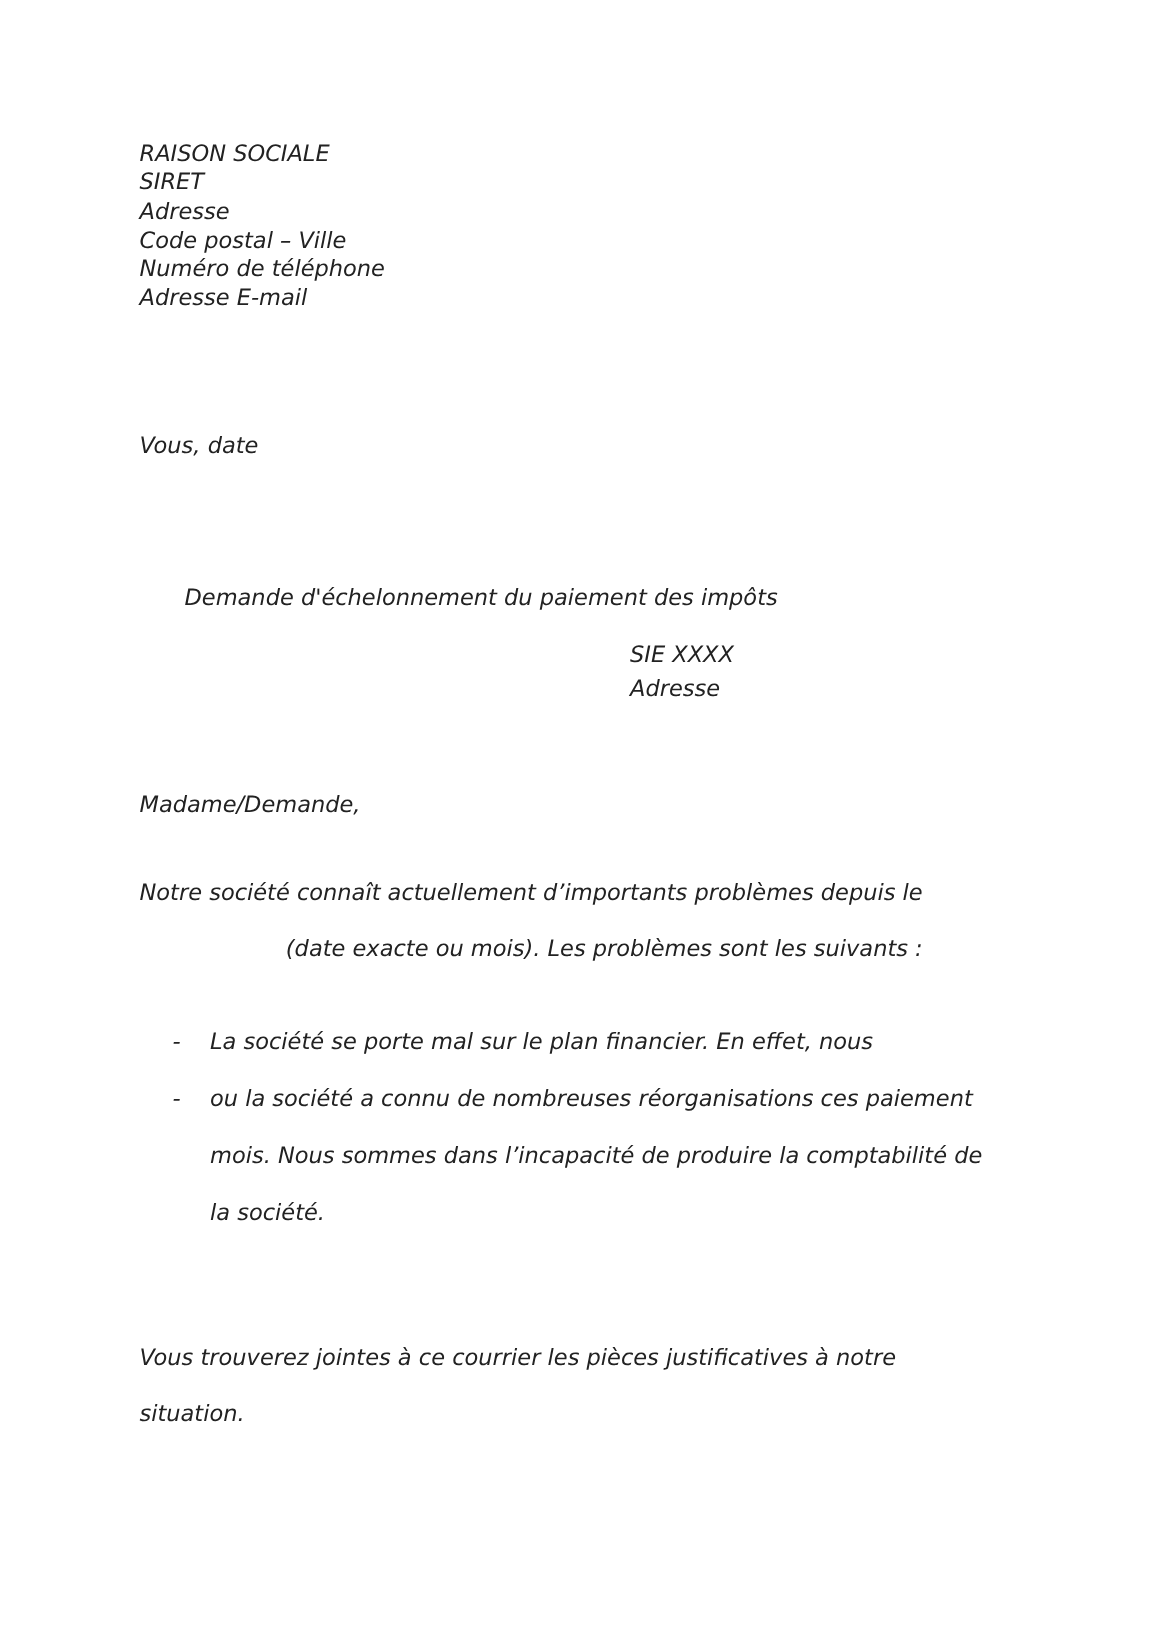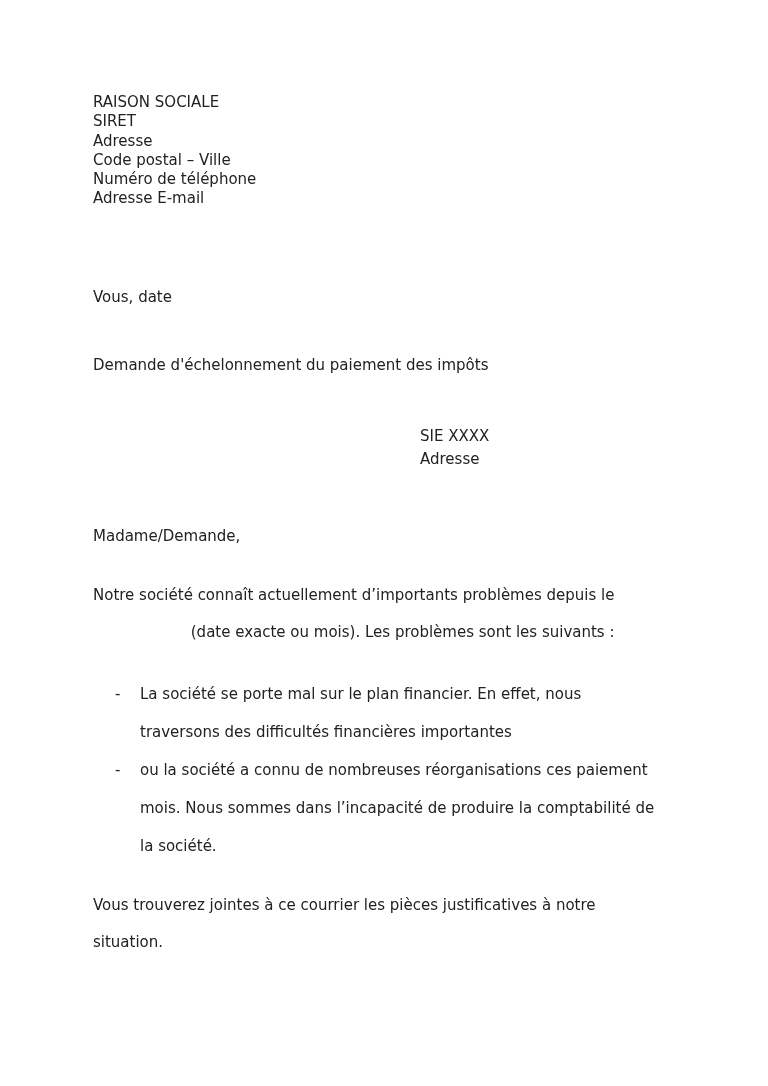--- a/index.html
+++ b/index.html
@@ -1,36 +1,36 @@
 <!DOCTYPE html>
 <html><head>
 <meta charset="utf-8">
 <style>
-  * { margin: 0; padding: 0; box-sizing: border-box; }
+  * { margin: 0; padding: 0; box-sizing: border-box; font-style: italic; }
   html, body { background: #ffffff; }
   body {
     width: 768px;
     height: 1086px;
     position: relative;
     font-family: "DejaVu Sans", "Liberation Sans", sans-serif;
     color: #222222;
     font-size: 15px;
     overflow: hidden;
   }
   .page {
     position: absolute;
     inset: 0;
     background: #ffffff;
   }
   .block { position: absolute; left: 93px; }
   .line { white-space: nowrap; }
 
   .sender-block { top: 93px; line-height: 19.3px; }
   .date-line { top: 288px; line-height: 19px; }
-  .subject-line { top: 356px; line-height: 19px; }
+  .subject-line { top: 389px; line-height: 19px; margin-left: 30px; }
   .recipient-block { left: 420px; top: 425px; line-height: 23px; }
   .salutation { top: 527px; line-height: 19px; }
   .intro-paragraph { top: 577px; line-height: 37px; text-align: right; }
   .bullet-list { left: 115px; top: 675px; line-height: 38px; }
   .bullet-item { display: flex; }
   .bullet-marker { width: 25px; flex: 0 0 25px; }
   .closing-paragraph { top: 887px; line-height: 37px; }
 </style>
 </head>
 <body>
@@ -60,21 +60,20 @@
   <div class="block intro-paragraph">
     <div class="line">Notre société connaît actuellement d’importants problèmes depuis le</div>
     <div class="line">(date exacte ou mois). Les problèmes sont les suivants :</div>
   </div>
 
   <div class="block bullet-list">
     <div class="bullet-item">
       <span class="bullet-marker">-</span>
       <div class="bullet-lines">
         <div class="line">La société se porte mal sur le plan financier. En effet, nous</div>
-        <div class="line">traversons des difficultés financières importantes</div>
       </div>
     </div>
     <div class="bullet-item">
       <span class="bullet-marker">-</span>
       <div class="bullet-lines">
         <div class="line">ou la société a connu de nombreuses réorganisations ces paiement</div>
         <div class="line">mois. Nous sommes dans l’incapacité de produire la comptabilité de</div>
         <div class="line">la société.</div>
       </div>
     </div>

